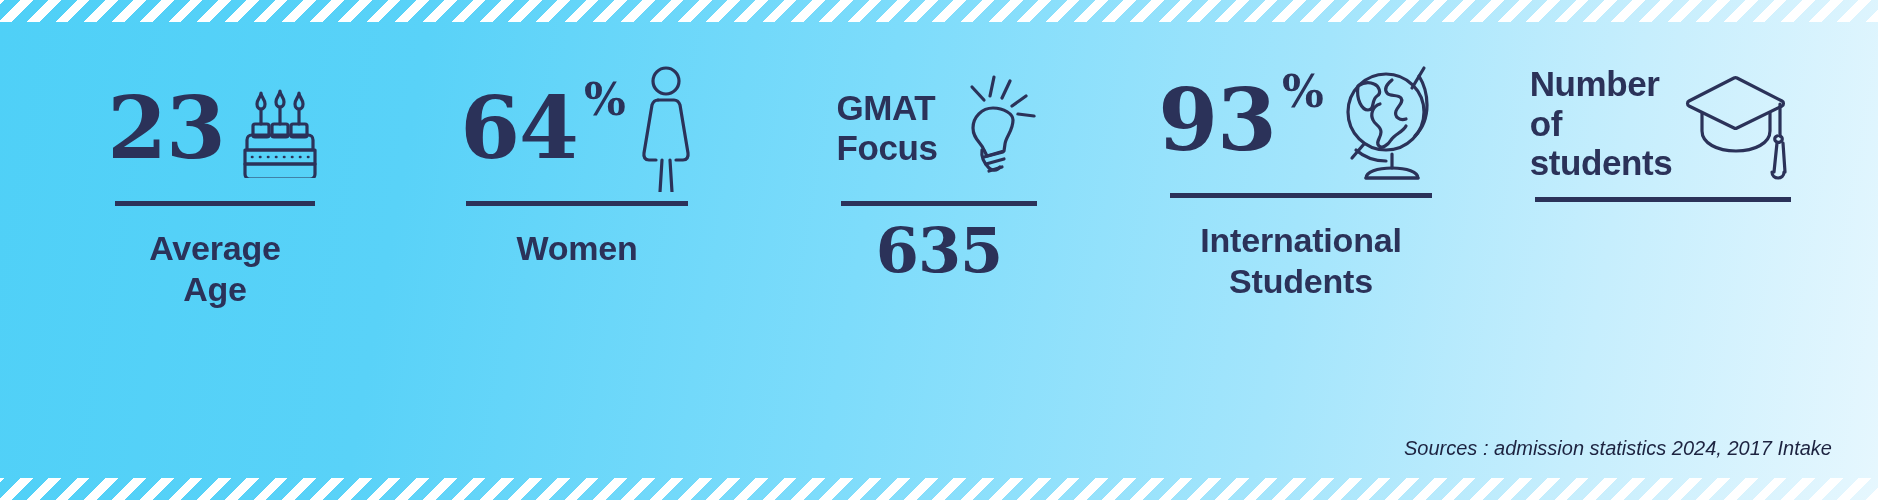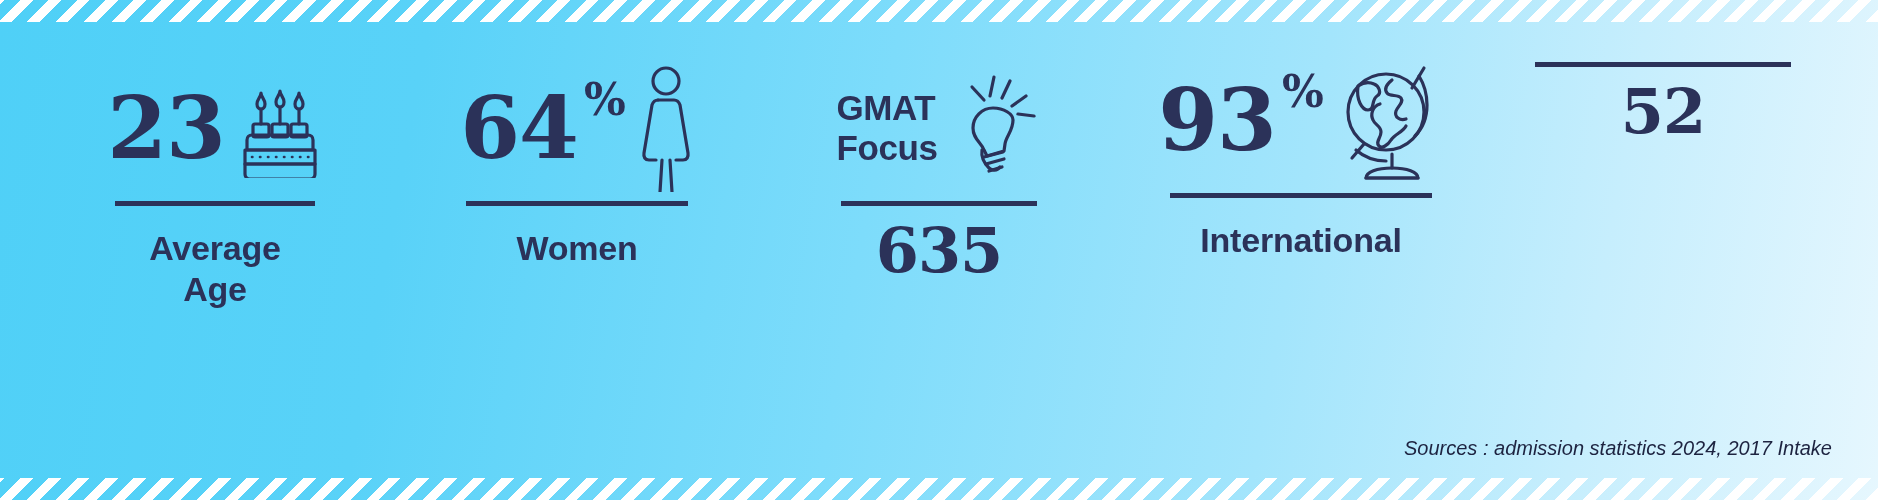--- a/index.html
+++ b/index.html
@@ -231,29 +231,44 @@
               <line x1="16" y1="100" x2="28" y2="86"></line>
               <line x1="56" y1="96" x2="56" y2="110"></line>
               <path d="M30 120c0-6 11-10 26-10s26 4 26 10z"></path>
               <line x1="30" y1="120" x2="82" y2="120"></line>
             </svg>
           </span>
         </div>
         <div class="rule"></div>
         <div class="label">
           <div>International</div>
+          <div>Students</div>
         </div>
       </div>
     </div>
 
     <div class="stat s5">
       <div class="stat-inner">
-        <div class="rule"></div>
-        <div class="label big">
-          <div>52</div>
-        </div>
+        <div class="toprow">
+          <span class="kicker">
+            <div>Number</div>
+            <div>of students</div>
+          </span>
+          <span class="icon">
+            <svg width="112" height="112" viewBox="0 0 112 112" fill="none" stroke="currentColor" stroke-width="3.2" stroke-linecap="round" stroke-linejoin="round">
+              <path d="M50 10L5 33c-2 1-2 4 0 5l45 22c1 .5 2 .5 3 0l45-22c2-1 2-4 0-5L53 10c-1-.5-2-.5-3 0z"></path>
+              <path d="M18 45v18c0 12 15 20 34 20s34-8 34-20V45"></path>
+              <path d="M96 36v32"></path>
+              <path d="M93 68c-3 1-3 5 0 6 1 .5 2 .5 3 0 3-1 3-5 0-6"></path>
+              <line x1="93" y1="75" x2="90" y2="104"></line>
+              <line x1="99" y1="75" x2="101" y2="104"></line>
+              <path d="M88 104c0 4 3 6 6 6s6-2 6-6"></path>
+            </svg>
+          </span>
+        </div>
+        <div class="rule"></div>
       </div>
     </div>
 
   </div>
 
   <div class="sources">Sources : admission statistics 2024, 2017 Intake</div>
 </div>
 
 </body></html>

